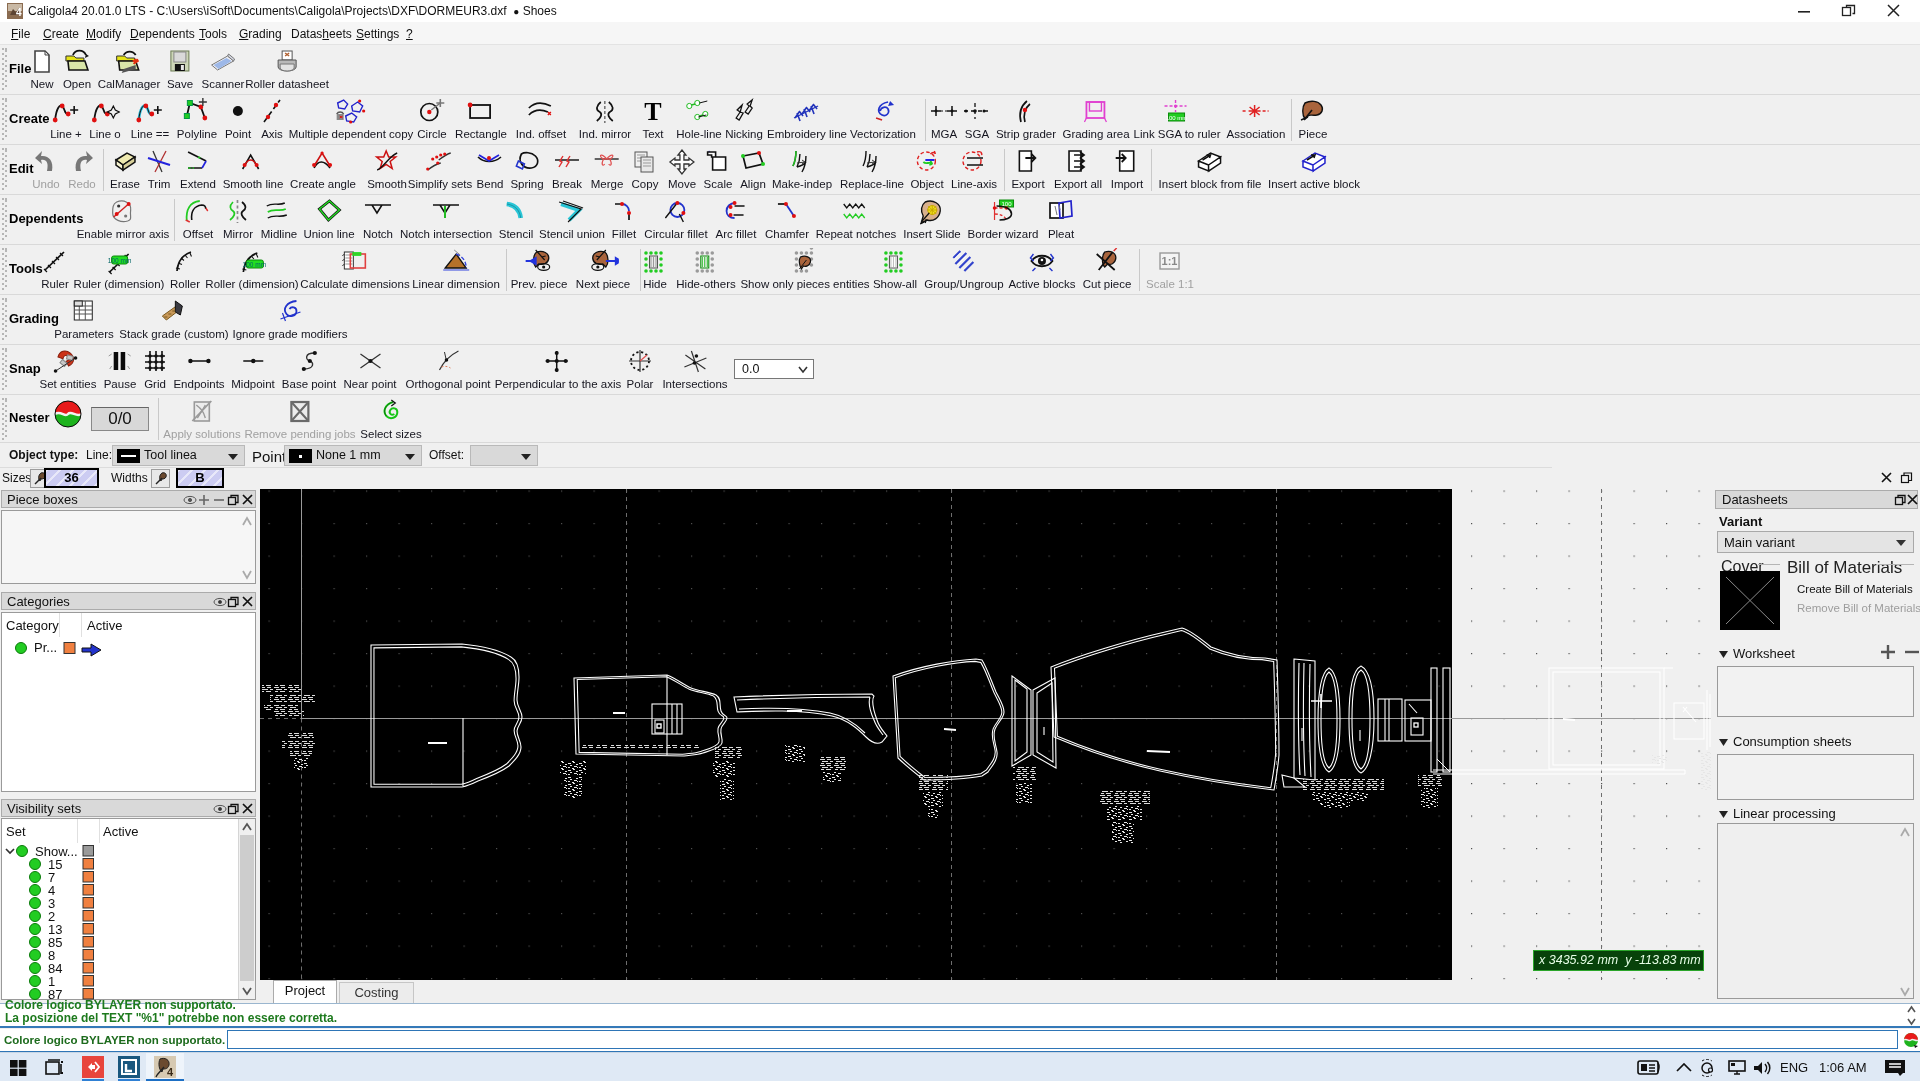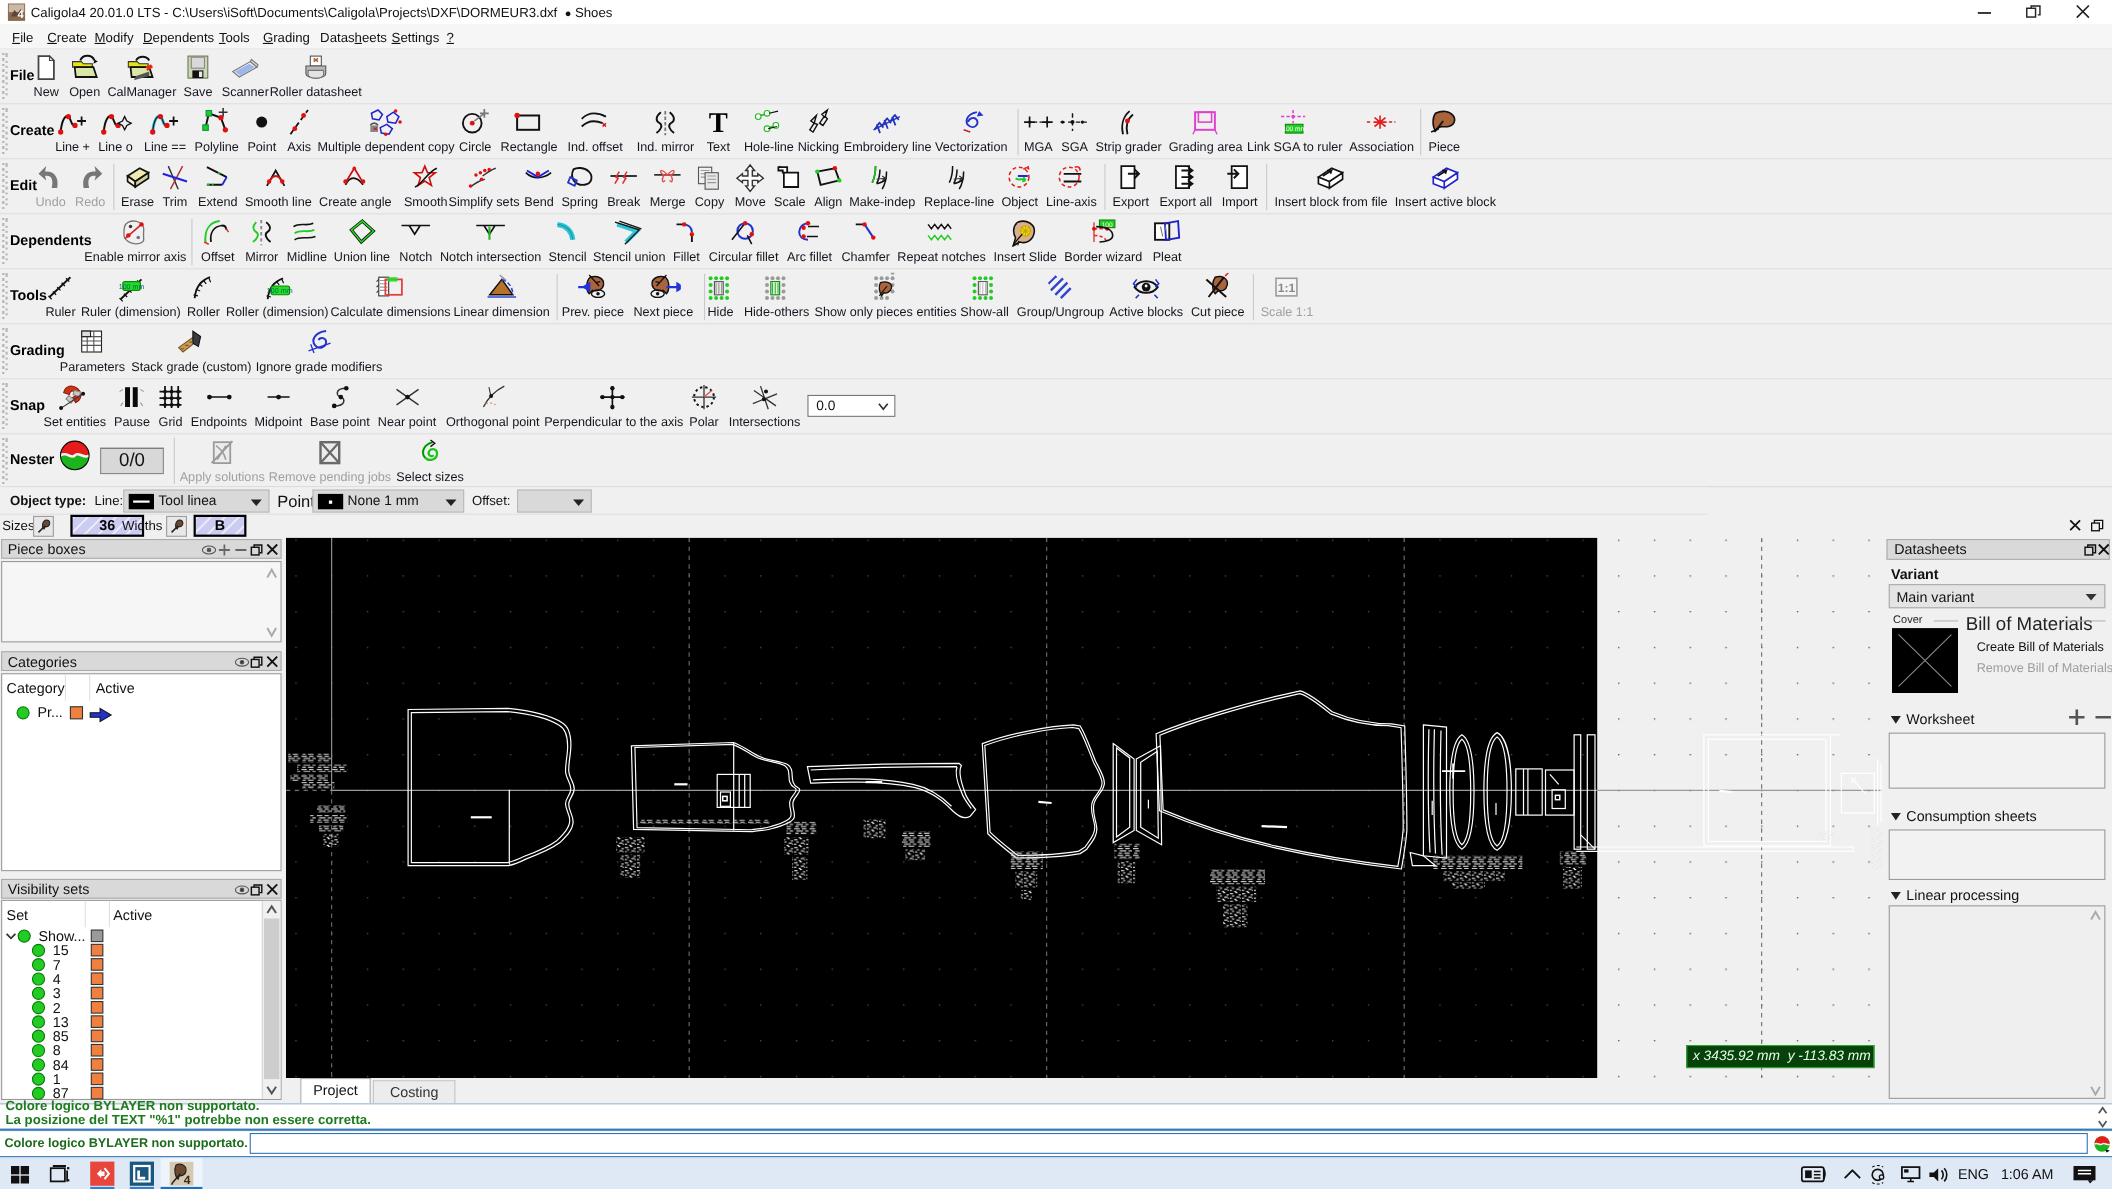--- a/index.html
+++ b/index.html
@@ -1101,21 +1101,21 @@
  <div class="drop" style="left:470px;width:68px">
         <span class="arr"></span>
       </div>
 </div>
 <div id="sizerow">
  <div class="abs" style="left:2px;top:3px;font-size:12px;color:#111">Sizes</div>
  <div class="szbtn" style="left:30px"><svg width="17" height="17">
           <path d="M10 3 C13 2 15 4 14 7 C13 9 11 9 10 9 L9 11 C7 10 7 5 10 3 Z" fill="#6b4a2f" stroke="#222"></path>
           <path d="M4 14 L10 8" stroke="#222" stroke-width="1.4"></path>
         </svg></div>
- <div class="szbox" style="left:64px;width:67px;line-height:16px">36</div>
+ <div class="szbox" style="left:44px;width:55px;line-height:16px">36</div>
  <div class="abs" style="left:111px;top:3px;font-size:12px;color:#111">Widths</div>
  <div class="szbtn" style="left:151px"><svg width="17" height="17">
           <path d="M10 3 C13 2 15 4 14 7 C13 9 11 9 10 9 L9 11 C7 10 7 5 10 3 Z" fill="#6b4a2f" stroke="#222"></path>
           <path d="M4 14 L10 8" stroke="#222" stroke-width="1.4"></path>
         </svg></div>
  <div class="szbox" style="left:176px;width:48px;line-height:16px">B</div>
  <svg class="abs" style="left:1881px;top:3px" width="36" height="14">
         <path d="M1 2 l9 9 M10 2 l-9 9" stroke="#111" stroke-width="1.6"></path>
         <g stroke="#111" stroke-width="1.2" fill="none">
           <rect x="20.5" y="4.5" width="7" height="7"></rect>
@@ -1429,21 +1429,21 @@
             <path d="M14 1 l9 9 M23 1 l-9 9" stroke="#111" stroke-width="1.7"></path>
           </svg>
   </div>
   <div class="abs" style="left:7px;top:25px;font-size:13px;font-weight:bold;color:#111">Variant</div>
   <div class="abs" style="left:5px;top:42px;width:197px;height:22px;background:#e4e4e4;border:1px solid #a9a9a9">
     <div class="abs" style="left:6px;top:3px;font-size:13px;color:#111">Main variant</div>
     <svg class="abs" style="right:5px;top:7px" width="13" height="9">
             <path d="M1 1 L6 7 L11 1" fill="#333"></path>
           </svg>
   </div>
-  <div class="abs" style="left:9px;top:69px;font-size:10px;color:#222">Cover</div>
+  <div class="abs" style="left:9px;top:69px;font-size:16px;color:#222">Cover</div>
   <div class="abs" style="left:46px;top:75px;width:22px;height:1px;background:#b5b5b5"></div>
   <div class="abs" style="left:75px;top:69px;font-size:17px;color:#222">Bill of Materials</div>
   <div class="abs" style="left:166px;top:75px;width:36px;height:1px;background:#b5b5b5"></div>
   <div class="abs" style="left:8px;top:82px;width:60px;height:59px;background:#000"><svg width="60" height="59">
             <path d="M6 6 L54 53 M54 6 L6 53" stroke="#8a8a8a" stroke-width="1"></path>
           </svg></div>
   <div class="abs" style="left:85px;top:94px;font-size:11.5px;color:#111;white-space:nowrap">Create Bill of Materials</div>
   <div class="abs" style="left:85px;top:113px;font-size:11.5px;color:#9d9d9d;white-space:nowrap">Remove Bill of Materials</div>
   <svg class="abs" style="left:7px;top:161px" width="10" height="9">
           <path d="M0 1 h9 L4.5 8 Z" fill="#222"></path>

